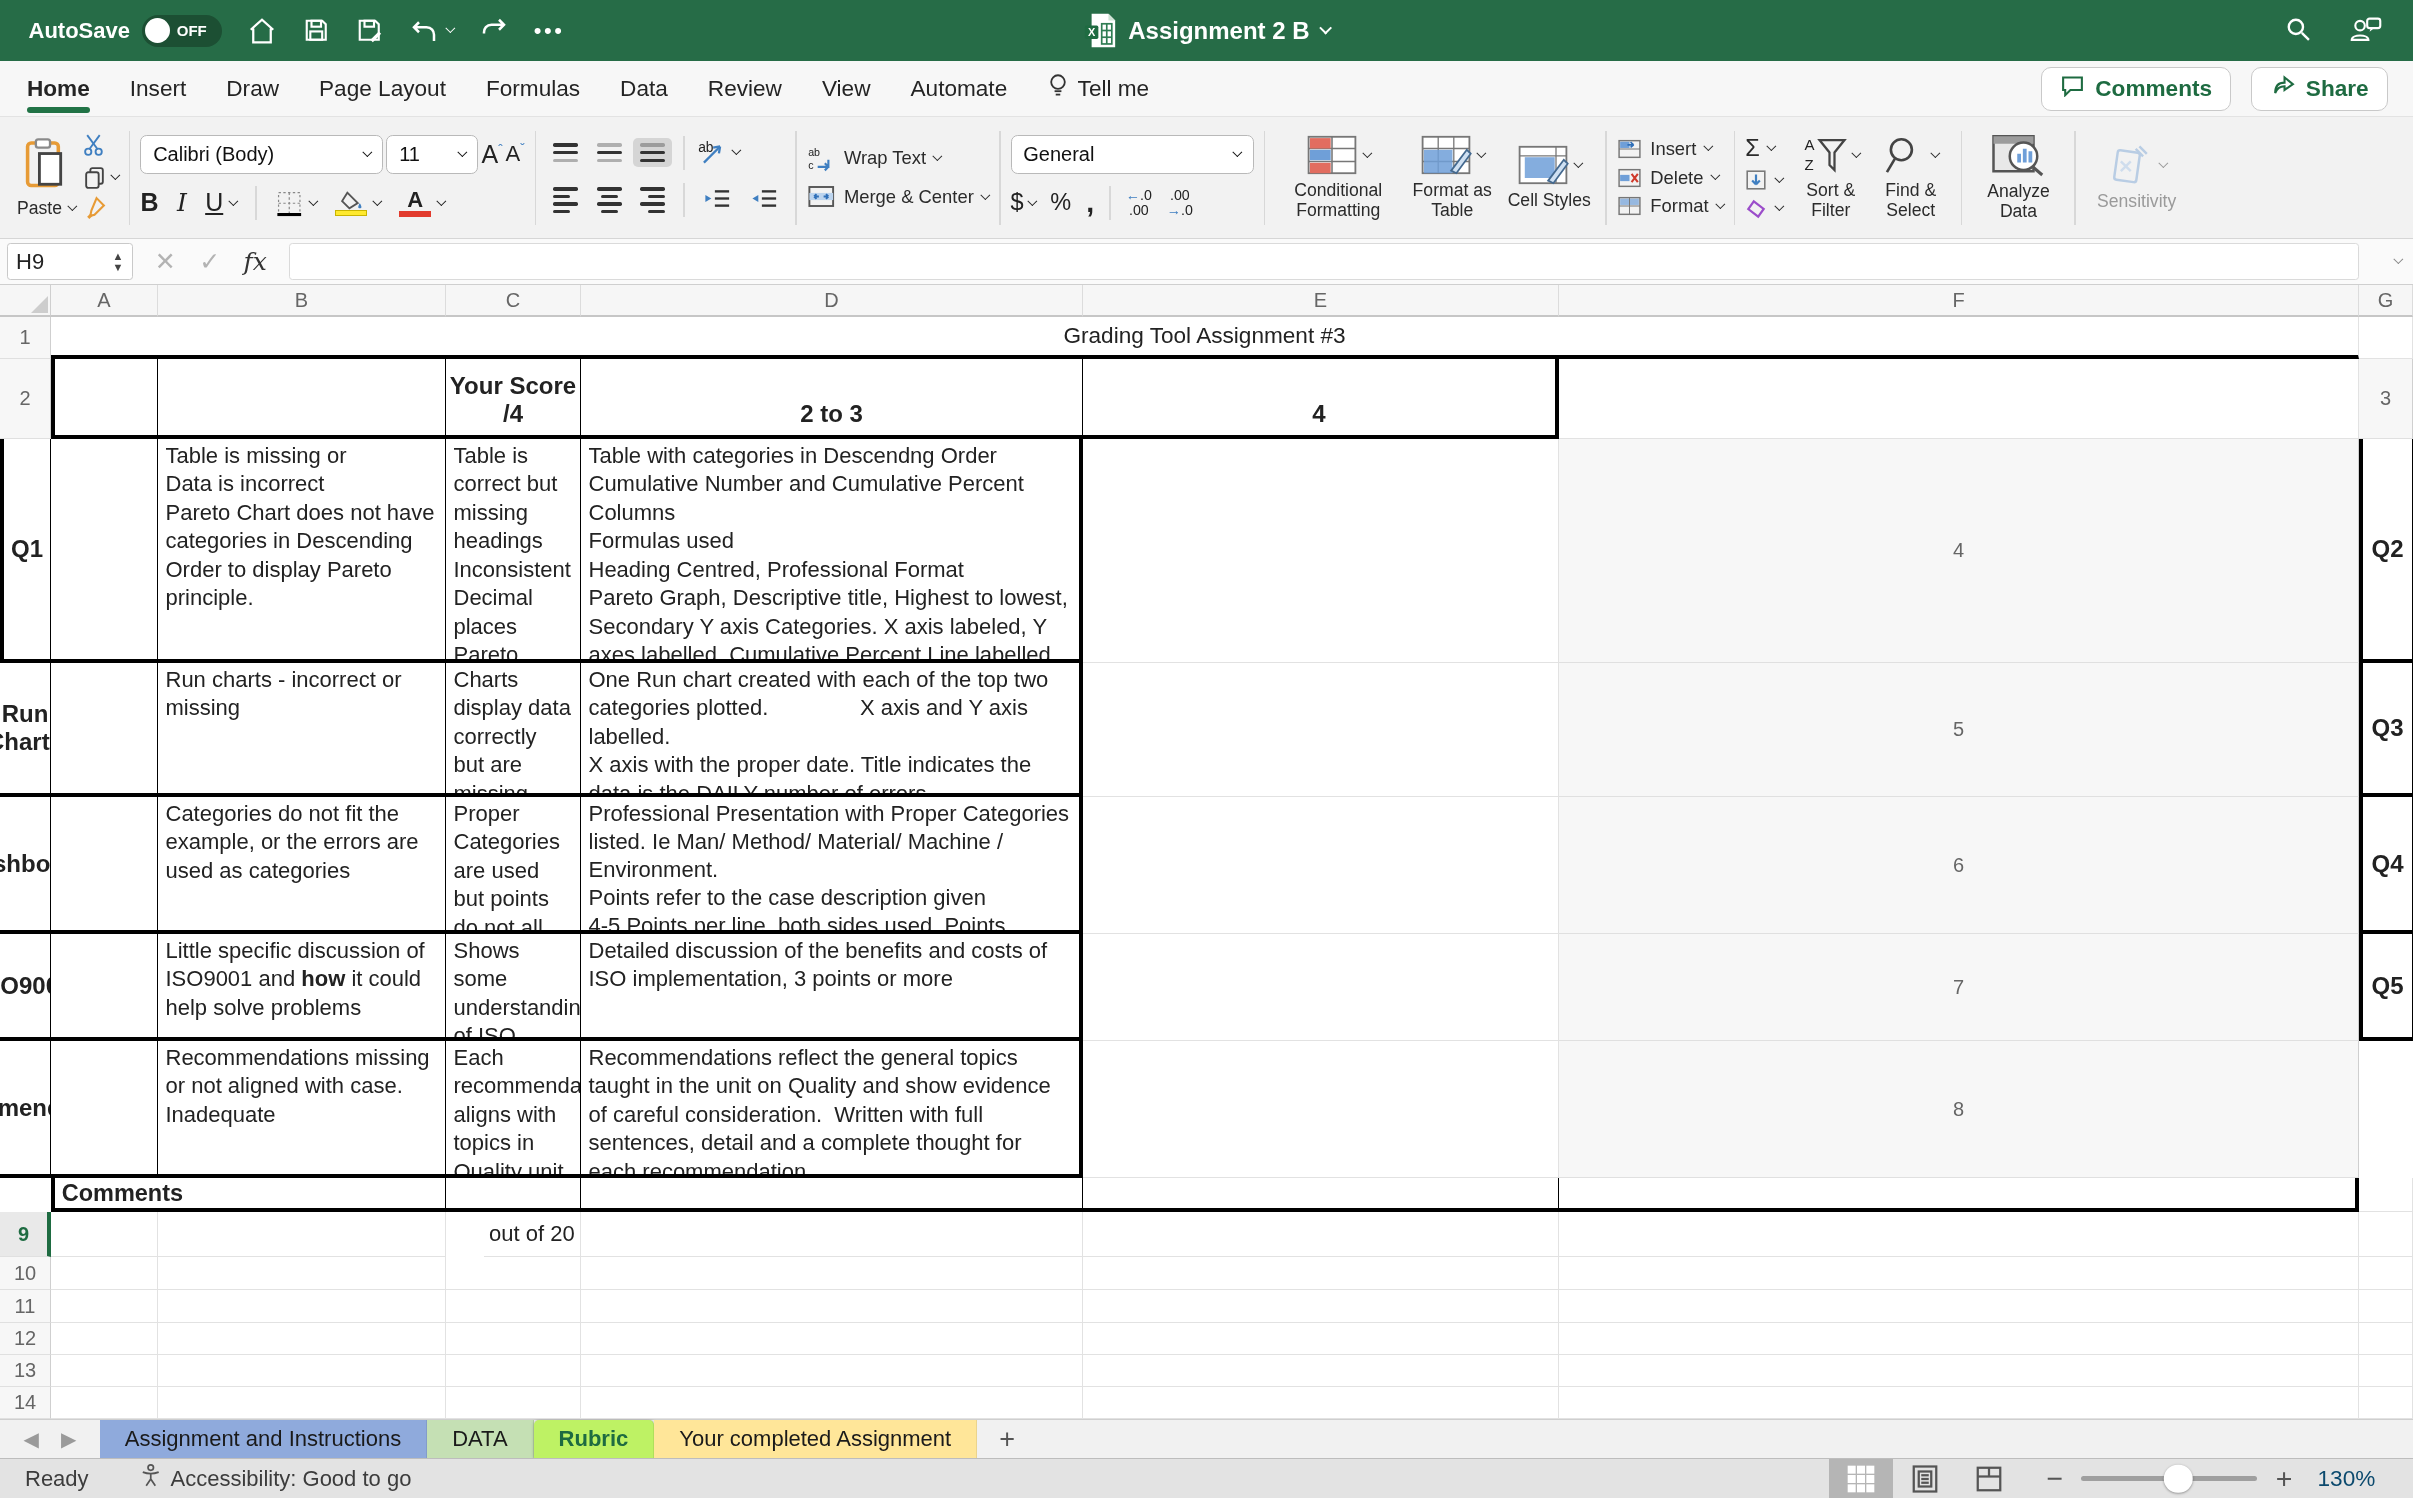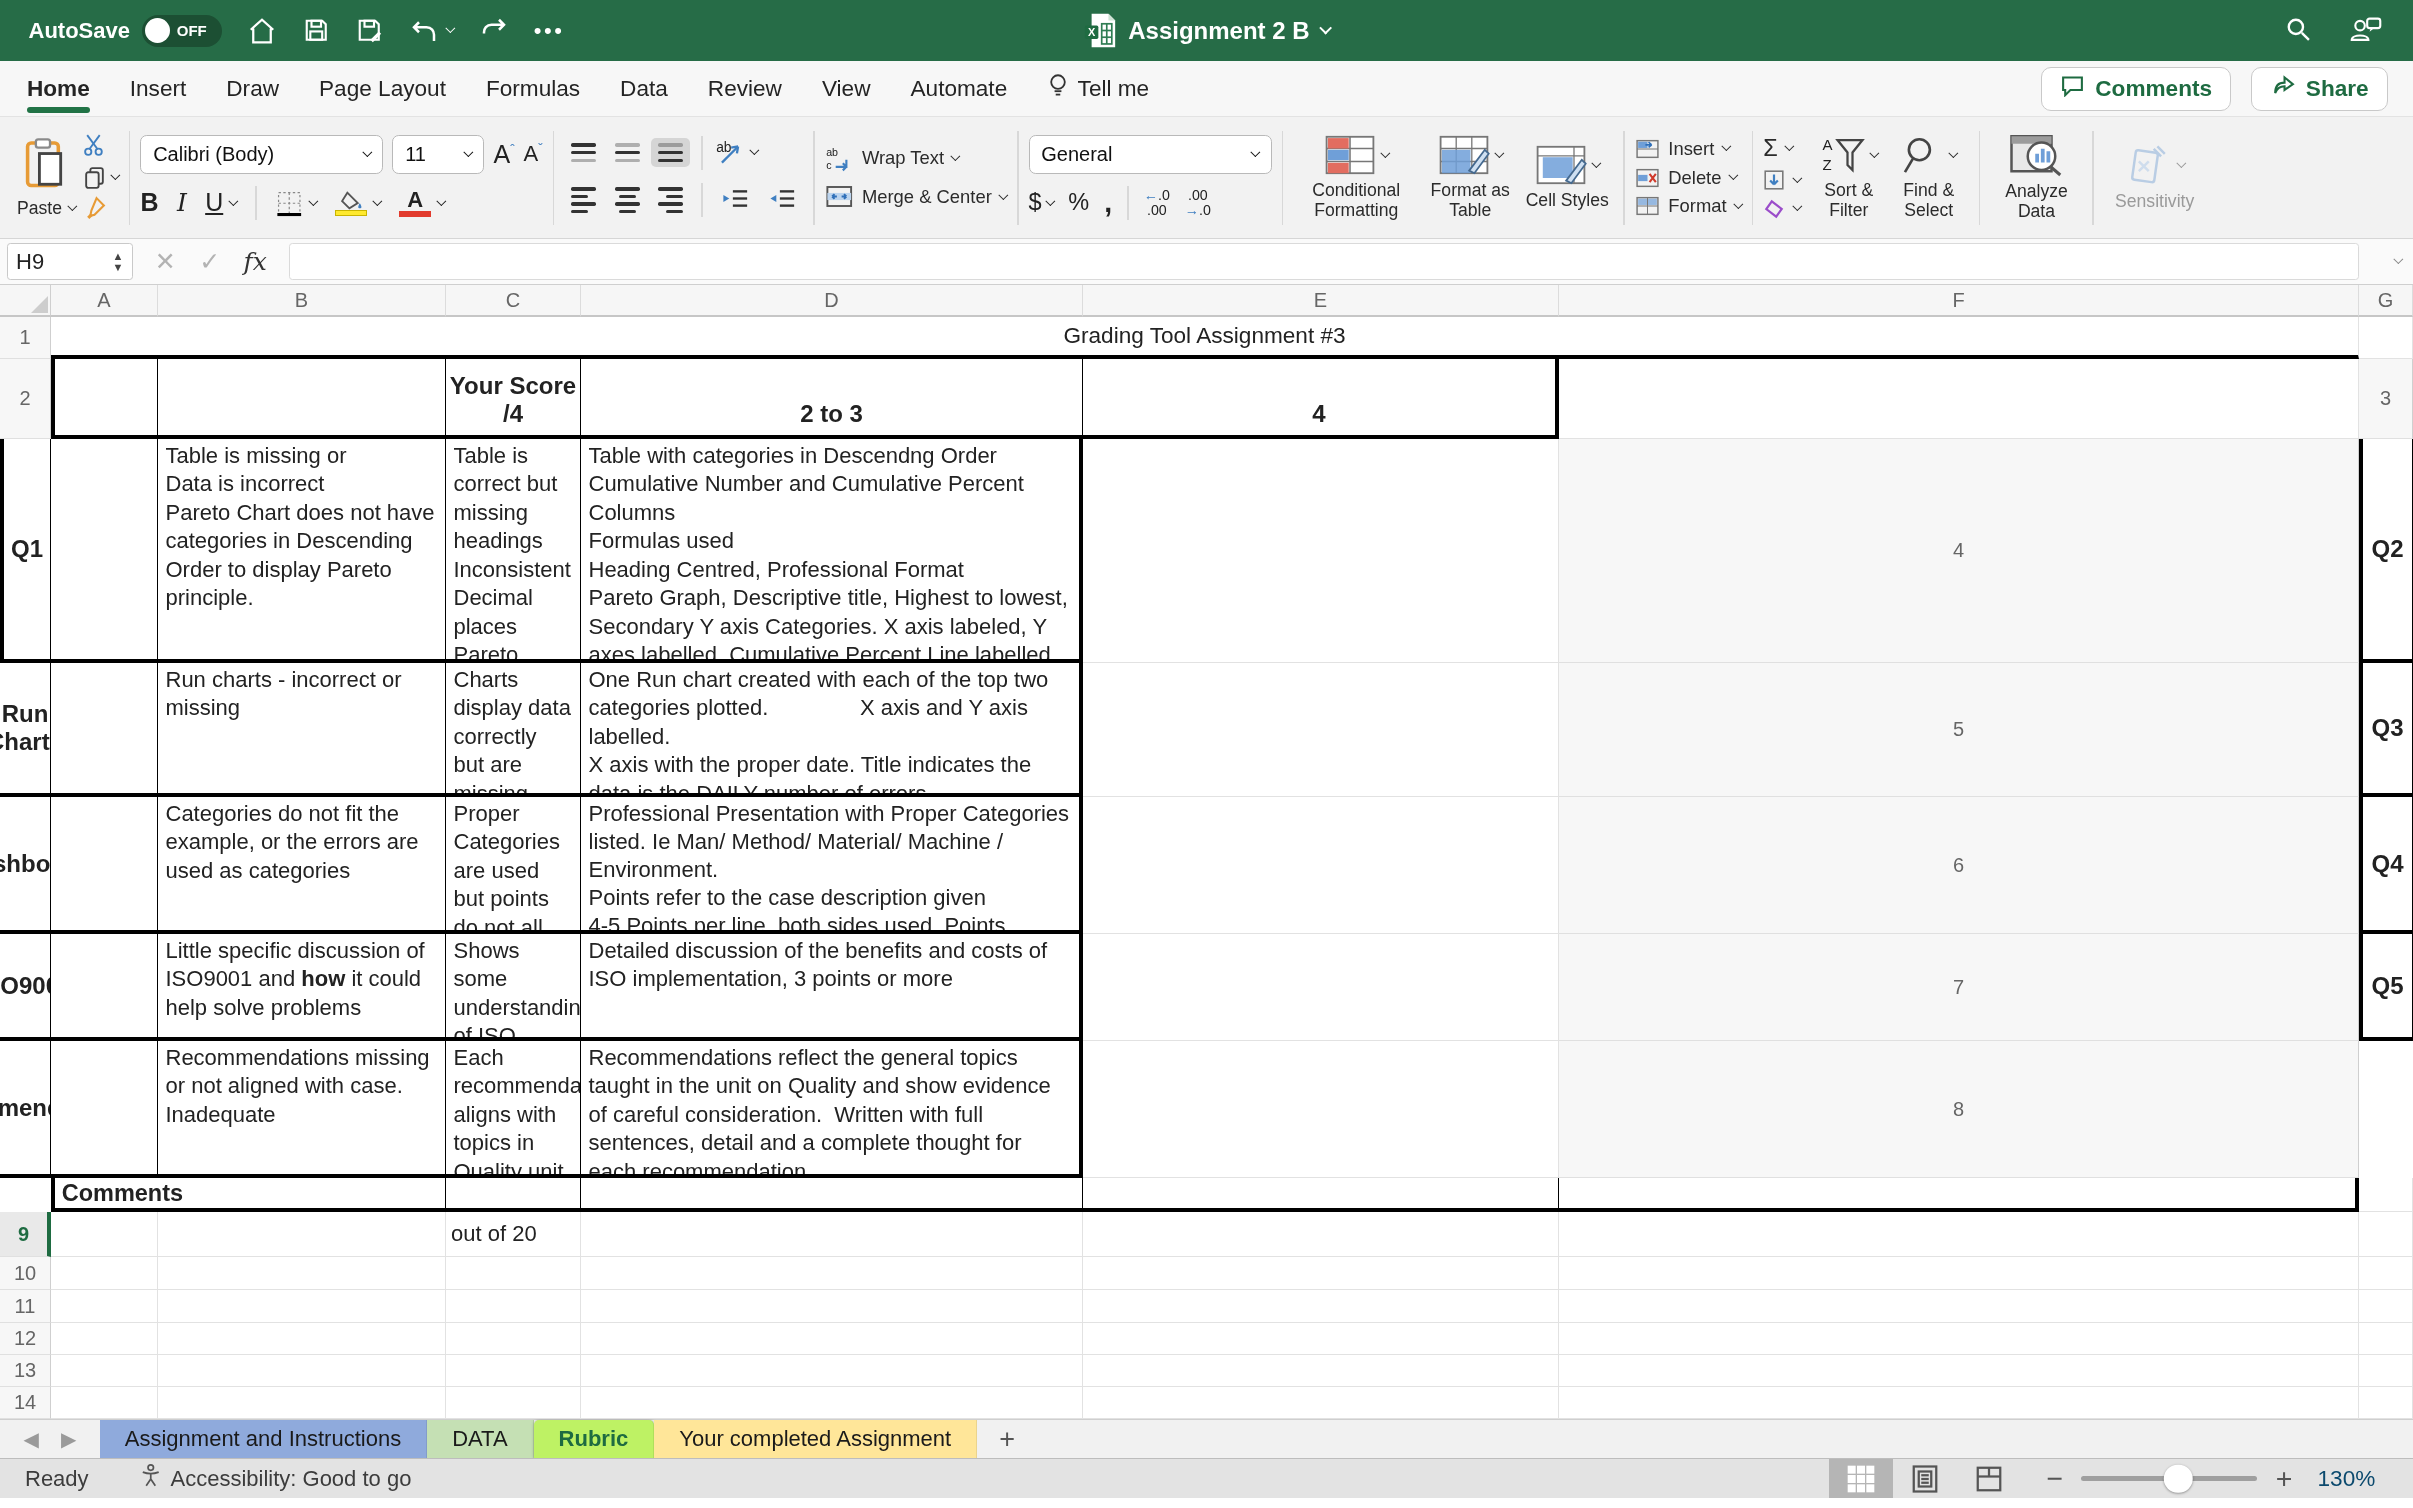--- a/index.html
+++ b/index.html
@@ -28,21 +28,21 @@
   .tab.active { font-weight:700;justify-content:center; }
   .tab.active::after { content:""; position:absolute; left:0; right:0; bottom:3.4px; height:5.9px; border-radius:3.4px; background:#217346; }
   .tabrow-actions { position:absolute; right:25px; display:flex; gap:20px; }
   .pill-btn { display:flex; align-items:center; gap:10px; border:1.7px solid #c9c9c9; background:#fff; border-radius:10px; height:44px; padding:0 18.4px; color:#1E6B41; font-size:22.6px; font-weight:600; }
 
   
   .ribbon { height:122px; background:#f2f2f2; display:flex; align-items:center; padding:0 17px; border-bottom:1.7px solid #d6d6d6; }
   .sep { width:1.7px; height:94px; background:#d8d8d8; margin:0 10px; flex:0 0 auto; }
   .bigbtn { display:flex; flex-direction:column; align-items:center; justify-content:center; gap:5px; font-size:17.6px; color:#2b2b2b; text-align:center; line-height:1.12; }
   .grp2 { display:flex; flex-direction:column; justify-content:center; gap:11.7px; height:100%; }
-  .rowc { display:flex; align-items:center; gap:9px; }
+  .rowc { display:flex; align-items:center; gap:3px; }
   .selbox { background:#fff; border:1.7px solid #b9b9b9; border-radius:6.7px; height:39px; display:flex; align-items:center; justify-content:space-between; padding:0 11.7px; font-size:20px; color:#111; }
   .fmt-letter { font-size:25px; color:#222; }
   .bars { display:flex; flex-direction:column; gap:4.2px; }
   .bars i { display:block; height:3.4px; background:#333; border-radius:1.7px; }
   .alignbtn { padding:5px 6.7px; border-radius:5px; }
   .alignbtn.on { background:#d5d5d5; }
   .minitxt { font-size:14.2px; line-height:15px; color:#222; text-align:center; }
   .blue { color:#3f7fc1; }
   .stackrow { display:flex; align-items:center; gap:8.4px; font-size:18.4px; color:#2b2b2b; }
   .gray { color:#9a9a9a; }
@@ -67,21 +67,21 @@
   .corner::after { content:""; position:absolute; right:2.5px; bottom:2.5px; border-style:solid; border-width:0 0 17px 17px; border-color:transparent transparent #cdcdcd transparent; }
   .rn { background:#f7f7f7; border-right:1.7px solid #cfcfcf; border-bottom:1.7px solid #e0e0e0; color:#666; font-size:20px; display:flex; align-items:center; justify-content:center; }
   .rn.active { color:#1E6B41; font-weight:700; background:#e9e9e9; border-right:4.2px solid #1E6B41; }
   .bL4 { border-left:4.2px solid #000; } .bR4 { border-right:4.2px solid #000 !important; }
   .bB4 { border-bottom:4.2px solid #000 !important; } .bRk { border-right:1.7px solid #000 !important; }
   .titlecell { display:flex; align-items:center; justify-content:center; font-size:22.6px; }
   .hdr2 { display:flex; flex-direction:column; justify-content:flex-end; align-items:center; text-align:center; font-weight:700; font-size:24px; line-height:28px; padding-bottom:6.7px; }
   .qc { display:flex; align-items:center; justify-content:center; font-weight:700; font-size:24px; text-align:center; }
   .tc { padding:2.5px 7.5px; font-size:22px; line-height:28.5px; white-space:pre-wrap; }
   .commentscell { display:flex; align-items:center; font-weight:700; font-size:23.5px; padding-left:6.7px; }
-  .outof { display:flex; align-items:center; font-size:22px; padding-left:5px; white-space:nowrap; }
+  .outof { display:flex; align-items:center; font-size:22px; padding-left:5px; white-space:nowrap;margin-left:38px; }
 
   
   .sheettabs { height:39px; background:#f1f1f1; border-top:0.8px solid #cfcfcf; display:flex; align-items:stretch; }
   .navarrows { display:flex; align-items:center; gap:22px; padding:0 23.5px; color:#9a9a9a; font-size:20px; }
   .stab { display:flex; align-items:center; padding:0 25px; font-size:22px; color:#1a1a1a; border-right:0.8px solid rgba(0,0,0,.08); }
   .stab.active { background:#bef264; color:#1E6B41; font-weight:700; border-radius:5px 5px 0 0; box-shadow:0 0 3.4px rgba(0,0,0,.25); }
   .addtab { display:flex; align-items:center; padding:0 22px; color:#555; font-size:27px; }
 
   
   .statusbar { height:40px; background:#e3e3e3; border-top:1.7px solid #bdbdbd; display:flex; align-items:center; padding:0 0 0 25px; font-size:22px; color:#3c3c3c; position:relative; }

